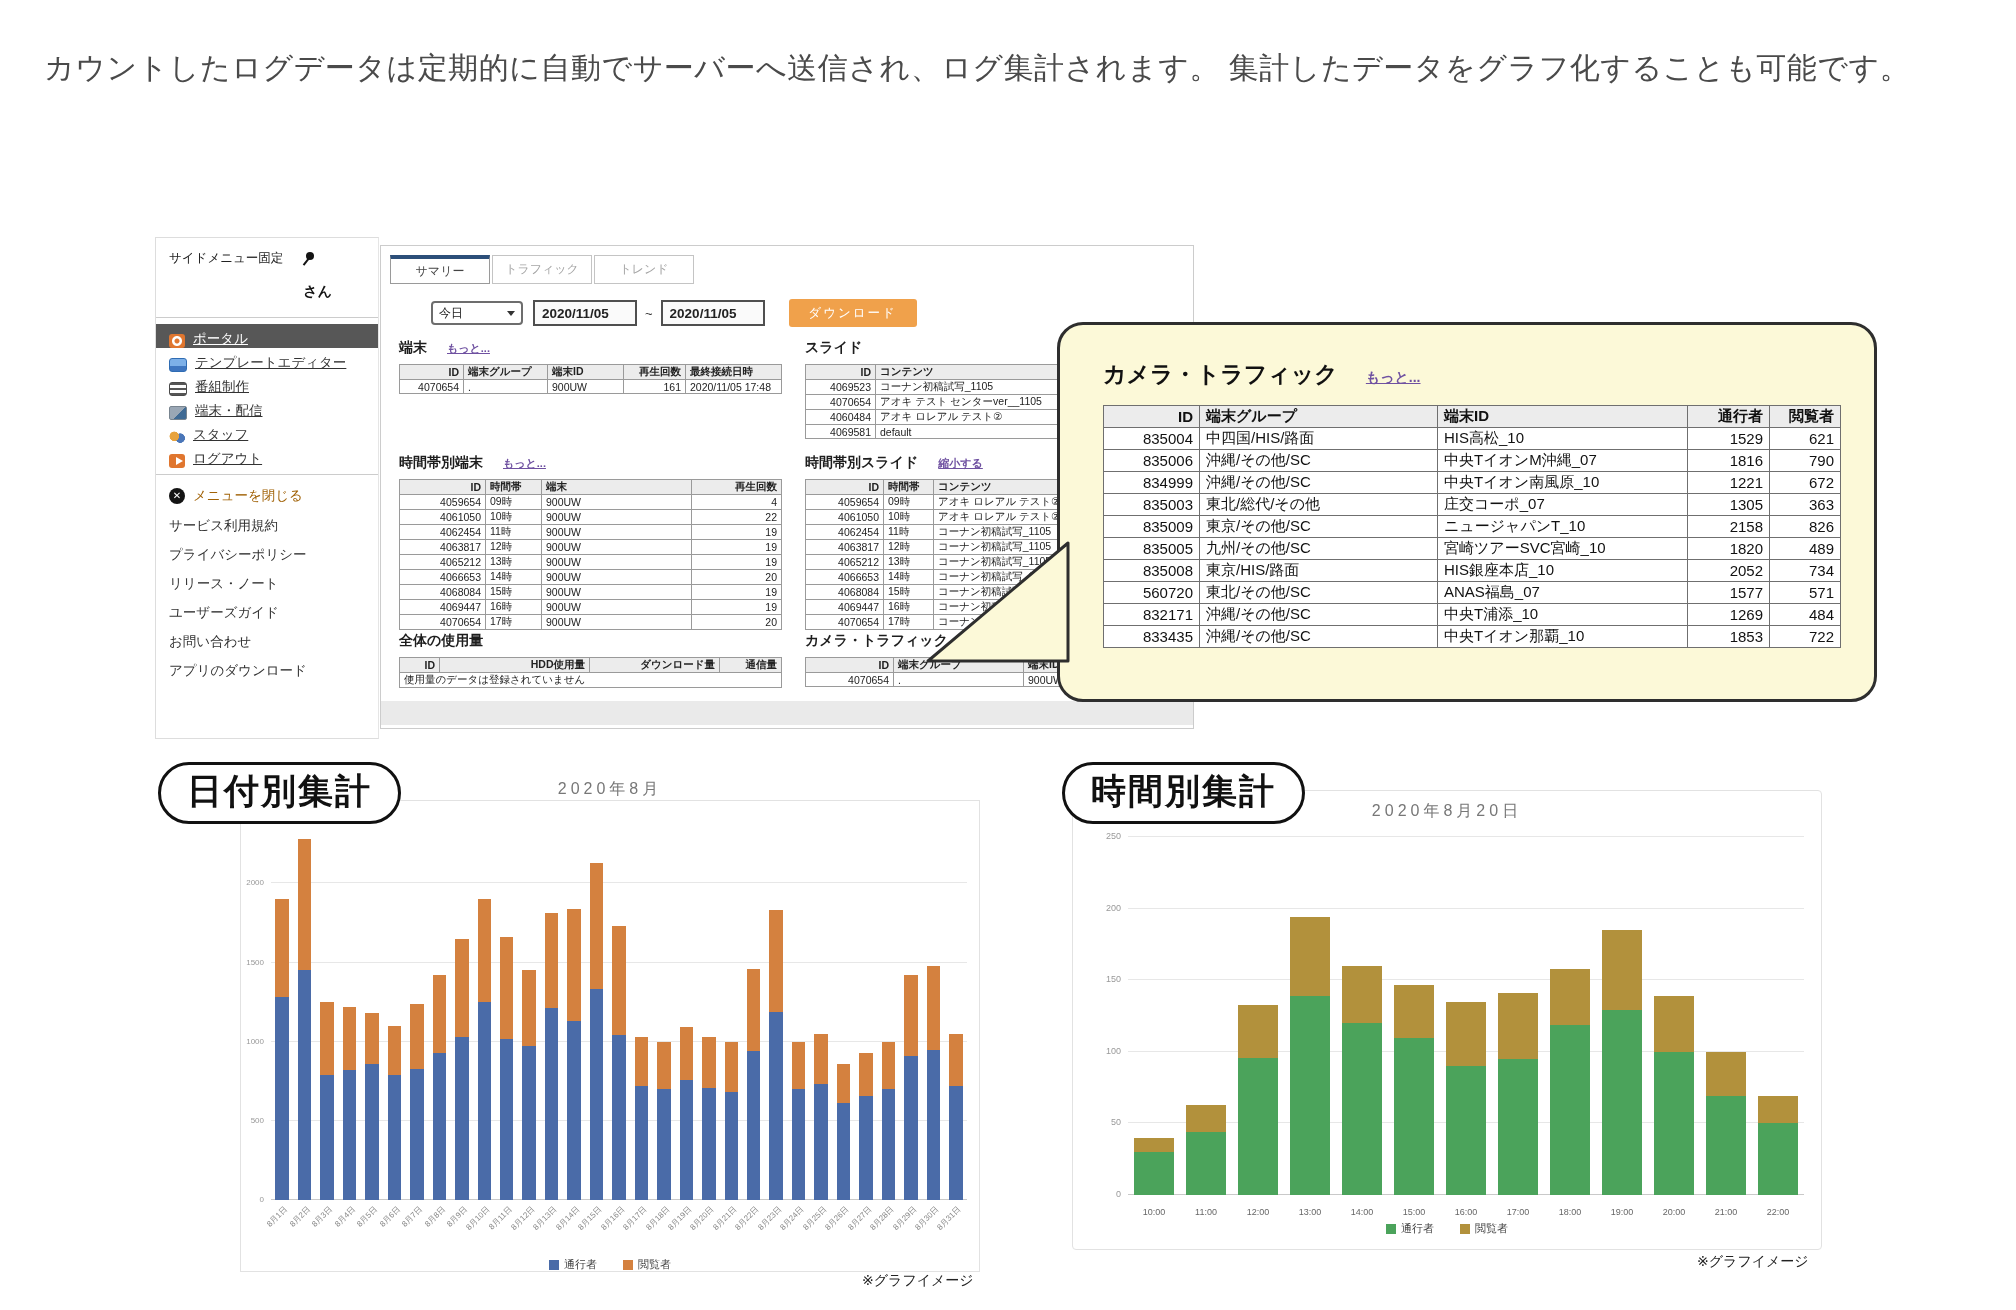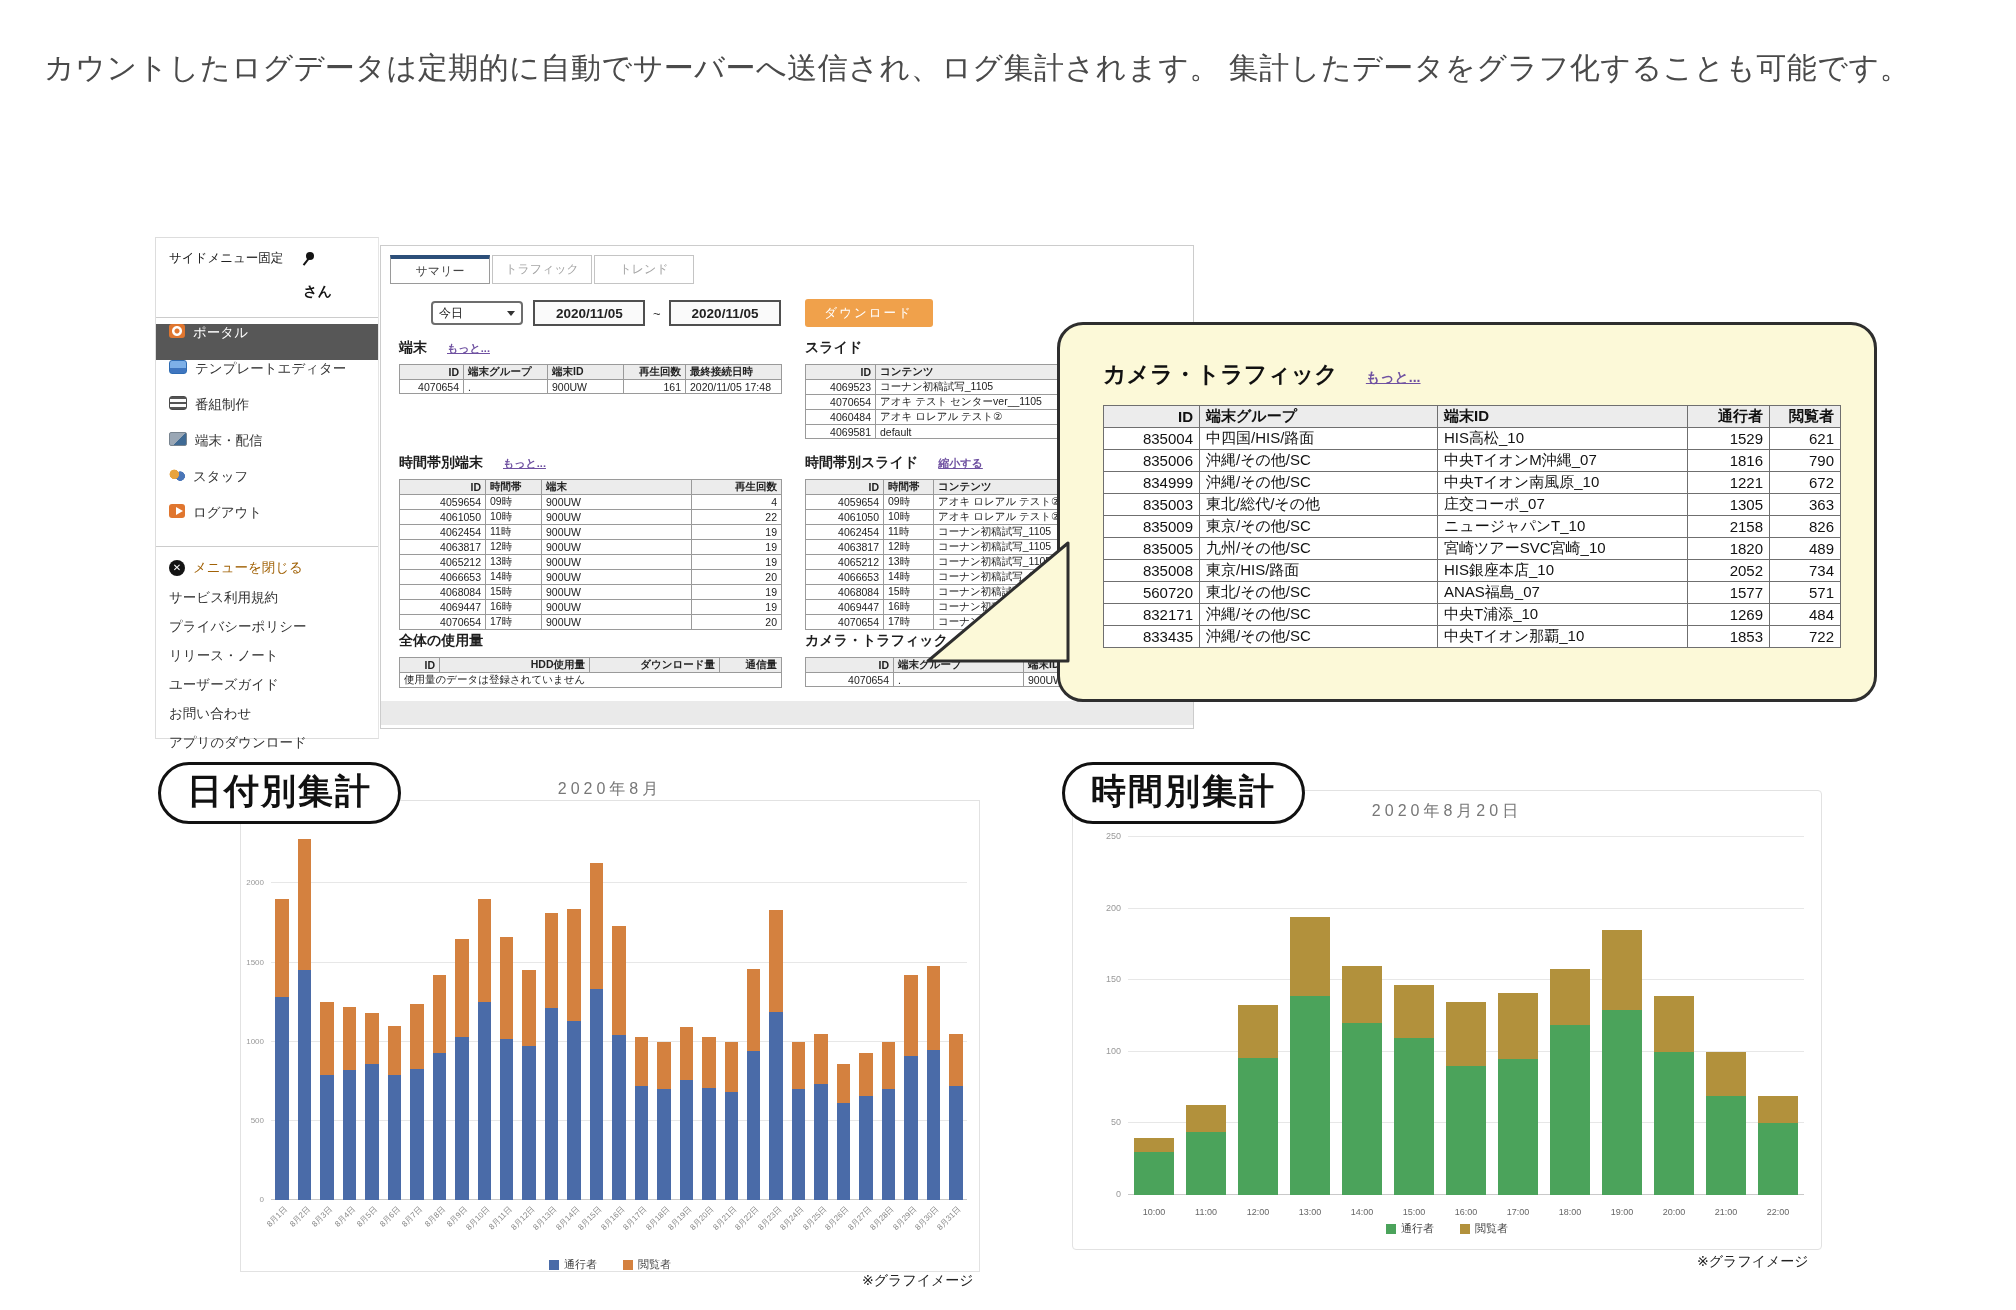--- a/index.html
+++ b/index.html
@@ -11,21 +11,21 @@
 
   
   #sidebar{position:absolute;left:155px;top:237px;width:222px;height:500px;background:#fff;
            border:1px solid #ddd;border-right:1px solid #e5e5e5;font-size:13.5px;}
   .side-pin{display:flex;align-items:center;gap:19px;padding:12px 12px 0 13px;font-size:12.5px;color:#222;}
   .pin-ic{position:relative;width:13px;height:15px;display:inline-block;}
   .pin-ic::before{content:"";position:absolute;width:8px;height:8px;background:#141414;border-radius:50%;top:1px;right:1px;}
   .pin-ic::after{content:"";position:absolute;width:2px;height:8px;background:#141414;transform:rotate(38deg);bottom:0;left:3px;}
   .side-user{text-align:right;padding:16px 46px 10px 0;font-weight:bold;font-size:14px;color:#111;}
   .side-div{border-top:1px solid #ccc;margin:6px 0;}
-  .menu-item{height:36px;display:flex;align-items:flex-start;padding-left:13px;color:#333;}
+  .menu-item{height:24px;display:flex;align-items:flex-end;padding-left:13px;color:#333;text-decoration:underline;}
   .menu-item.active{background:#575757;color:#fff;}
   .mi{display:inline-block;width:16px;height:14px;margin-right:8px;border-radius:3px;flex:0 0 16px;position:relative;}
   .mi.portal{background:radial-gradient(circle at 50% 50%, #e0762f 2px, #fff 3px 4.5px, #e0762f 5.5px);}
   .mi.template{background:linear-gradient(#7db0e8 55%, #3f76c0 55%);border:1px solid #2f6cb3;width:14px;height:12px;}
   .mi.program{background:#fdfdfd;border:1px solid #4a4a4a;width:14px;height:12px;
               background-image:repeating-linear-gradient(#555 0 2px, transparent 2px 5px);}
   .mi.device{background:linear-gradient(135deg,#9aa7b5 55%, #3f6a94 55%);border:1px solid #78848f;width:15px;height:12px;border-radius:2px;}
   .mi.staff{background:radial-gradient(circle at 33% 45%, #e8a33d 4.5px, transparent 5px),
             radial-gradient(circle at 70% 58%, #4a76b8 4.5px, transparent 5px);}
   .mi.logout{background:#e0762f;}
@@ -40,22 +40,22 @@
   
   #main{position:absolute;left:380px;top:245px;width:812px;height:482px;background:#fff;border:1px solid #ccc;}
   #tabs{position:absolute;left:9px;top:9px;display:flex;}
   .tab{width:100px;height:29px;border:1px solid #c4c4c4;background:#fff;display:flex;align-items:center;
        justify-content:center;font-size:12px;color:#a5a5a5;margin-right:2px;box-sizing:border-box;}
   .tab.active{border:1px solid #9a9a9a;border-top:4px solid #2c4f79;color:#444;}
   #controls{position:absolute;left:18px;top:53px;display:flex;align-items:center;gap:10px;}
   .sel{width:92px;height:24px;border:2px solid #6d6d6d;border-radius:4px;font-size:12px;display:flex;
        align-items:center;justify-content:space-between;padding:0 6px;box-sizing:border-box;background:#fff;margin-left:32px;}
   .chev{width:0;height:0;border-left:4px solid transparent;border-right:4px solid transparent;border-top:5px solid #333;}
-  .date{width:112px;height:26px;border:2px solid #4f4f4f;font-size:13.5px;font-weight:600;display:flex;
-        align-items:center;padding:0 21px;box-sizing:border-box;background:#fafafa;}
+  .date{width:104px;height:26px;border:2px solid #4f4f4f;font-size:13.5px;font-weight:600;display:flex;
+        align-items:center;padding:0 7px;box-sizing:border-box;background:#fafafa;}
   .tilde{font-size:13px;color:#333;margin:0 -2px;}
   .btn-dl{width:128px;height:28px;margin-left:14px;background:#f0a14b;color:#fff;font-size:12.5px;letter-spacing:2px;
           display:flex;align-items:center;justify-content:center;border-radius:3px;}
   .section{position:absolute;}
   .sec-h{display:flex;align-items:baseline;gap:20px;font-size:14px;font-weight:bold;color:#1d1d1d;}
   .more{font-size:11px;color:#6f51a1;font-weight:bold;text-decoration:underline;}
   .dtab{margin-top:7px;}
   .dtab table{border-collapse:collapse;table-layout:fixed;width:100%;font-size:10.5px;color:#222;}
   .dtab th,.dtab td{border:1px solid #9a9a9a;padding:0 4px;height:13px;overflow:hidden;white-space:nowrap;font-weight:normal;}
   .dtab th{background:#ececec;font-weight:bold;text-align:left;}

